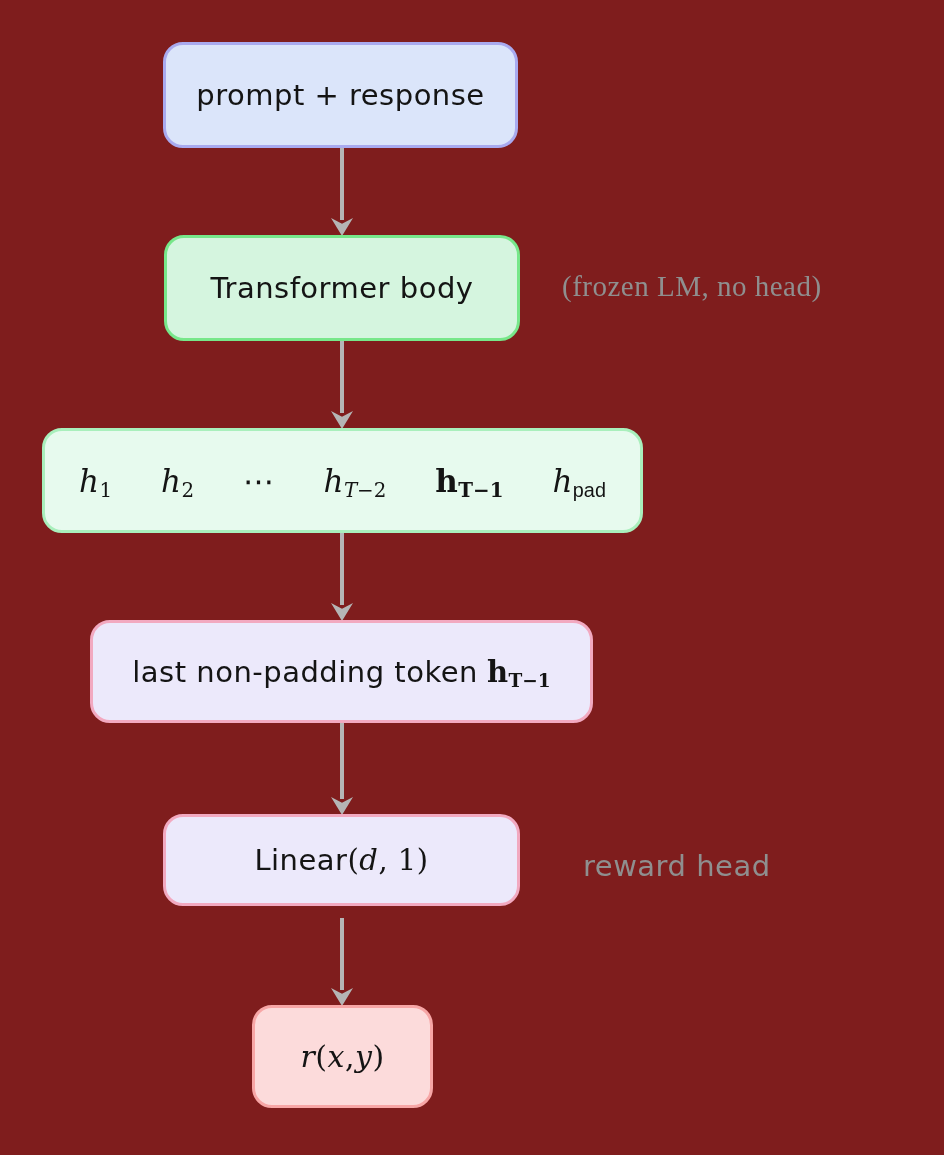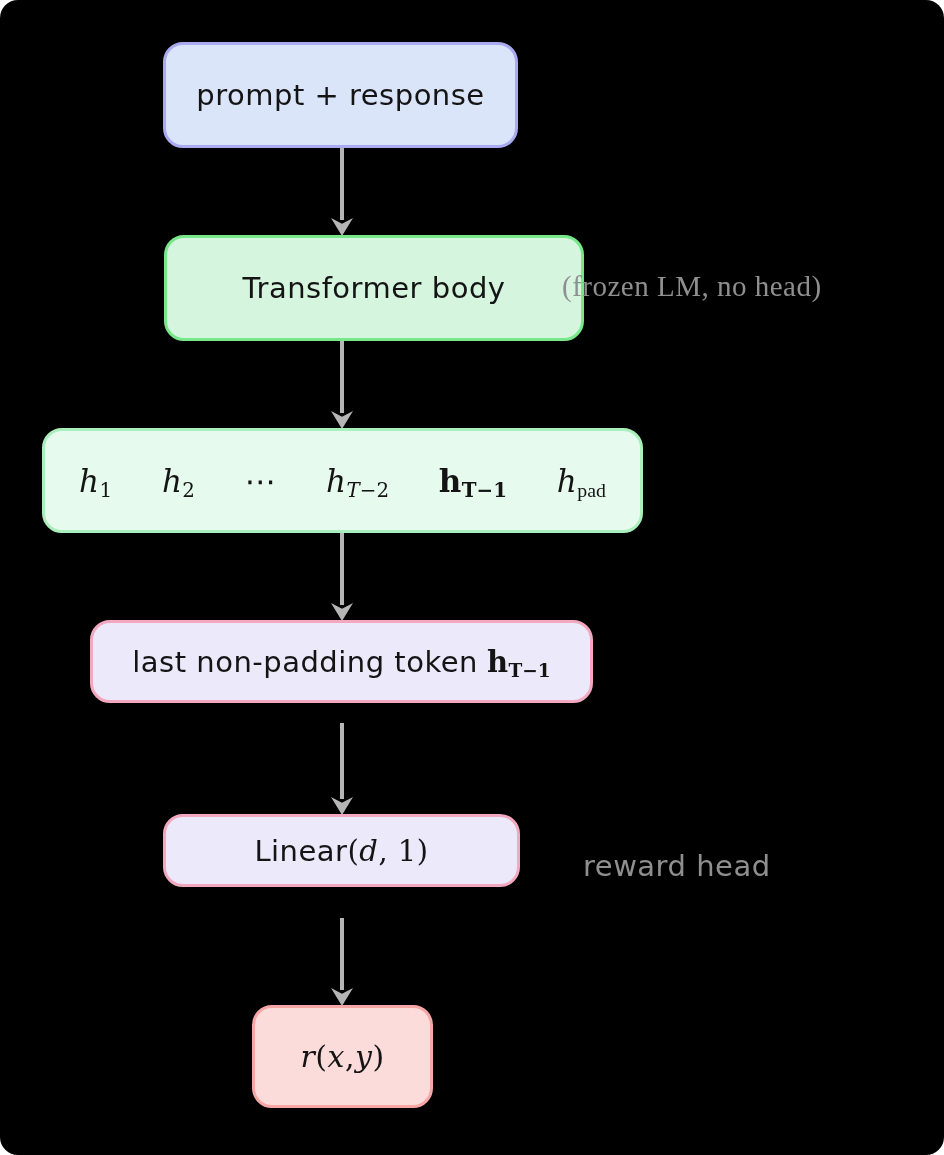--- a/index.html
+++ b/index.html
@@ -1,38 +1,38 @@
 <!DOCTYPE html>
 <html><head>
 <meta charset="utf-8">
 <style>
   * { margin:0; padding:0; box-sizing:border-box; }
   html,body { background:#ffffff; }
   body { font-family:"DejaVu Sans", sans-serif; }
-  .canvas { position:relative; width:944px; height:1155px; background:#000000; overflow:hidden;border-radius:18px; }
+  .canvas { position:relative; width:944px; height:1155px; background:#7f1d1d; overflow:hidden; }
 
   .box {
     position:absolute; display:flex; align-items:center; justify-content:center;
     border-radius:20px; border:3px solid; font-size:29px; color:#141414;
     letter-spacing:0.5px;
   }
   .box-input       { left:163px; top:42px;   width:355px; height:106px; background:#dbe5fa; border-color:#a9aaef; }
-  .box-transformer { left:164px; top:235px;  width:420px; height:106px; background:#d5f5df; border-color:#77e78a; }
+  .box-transformer { left:164px; top:235px;  width:356px; height:106px; background:#d5f5df; border-color:#77e78a; }
   .box-hidden      { left:42px;  top:428px;  width:601px; height:105px; background:#e7faee; border-color:#a9efbc;
                      justify-content:space-between; padding:0 34px; font-size:31px; }
-  .box-last        { left:90px;  top:620px;  width:503px; height:83px; background:#ece9fb; border-color:#f2a9c0; }
-  .box-linear      { left:163px; top:814px;  width:357px; height:73px; background:#ece9fb; border-color:#f2a9c0; }
+  .box-last        { left:90px;  top:620px;  width:503px; height:103px; background:#ece9fb; border-color:#f2a9c0; }
+  .box-linear      { left:163px; top:814px;  width:357px; height:92px; background:#ece9fb; border-color:#f2a9c0; }
   .box-reward      { left:252px; top:1005px; width:181px; height:103px; background:#fcdbdb; border-color:#f7a6a6; font-size:30px; }
 
   
   .mvar { font-family:"DejaVu Serif", serif; font-style:italic; }
   .mrm  { font-family:"DejaVu Serif", serif; font-style:normal; }
   .vec  { font-family:"DejaVu Serif", serif; font-style:normal; font-weight:700; }
   .sub  { font-size:0.64em; position:relative; top:0.28em; letter-spacing:0; }
-  .sub-sans { font-family:Liberation Serif, serif; font-style:normal; }
+  .sub-sans { font-family:Liberation Sans, sans-serif; font-style:normal; }
   .tok { display:inline-flex; align-items:baseline; }
   .gap-left { margin-left:9px; }
 
   
   .arrow { position:absolute; left:340px; width:4px; background:#b5b5b5; }
   .arrow::after {
     content:""; position:absolute; left:50%; bottom:-16px; transform:translateX(-50%);
     width:22px; height:18px; background:#b5b5b5;
     clip-path:polygon(0 0, 50% 32%, 100% 0, 50% 100%);
   }

